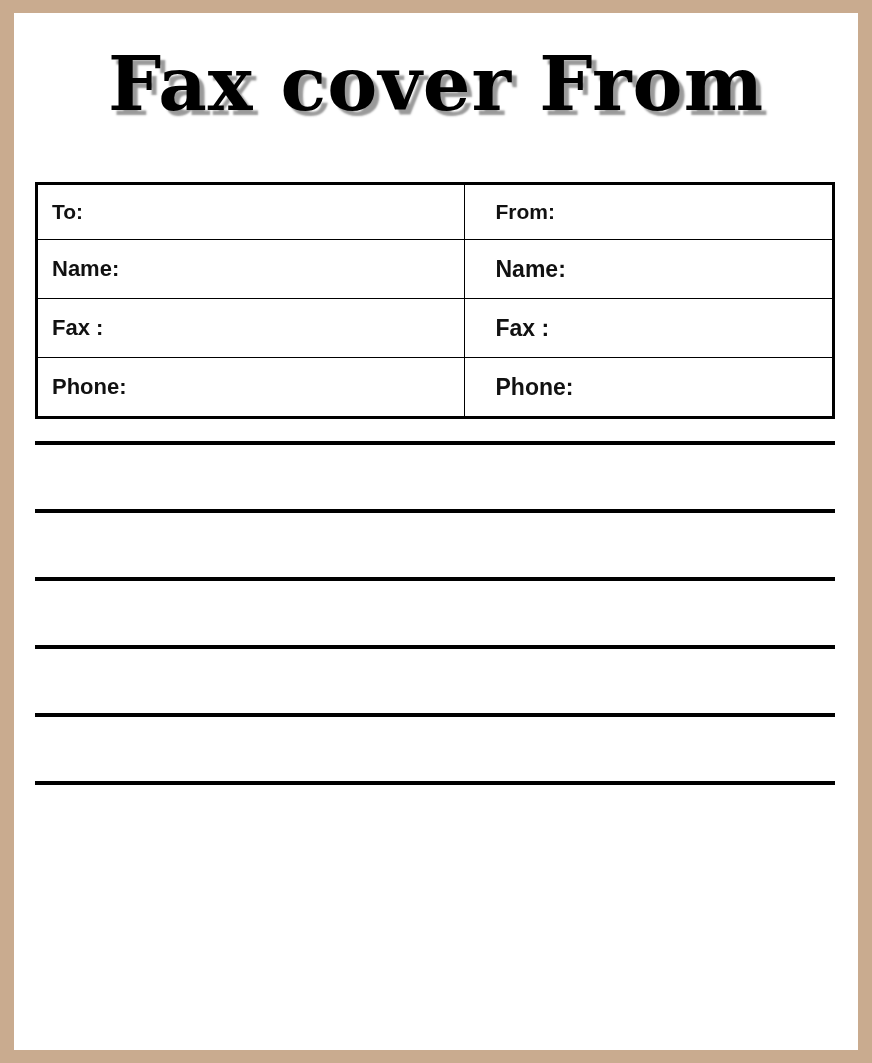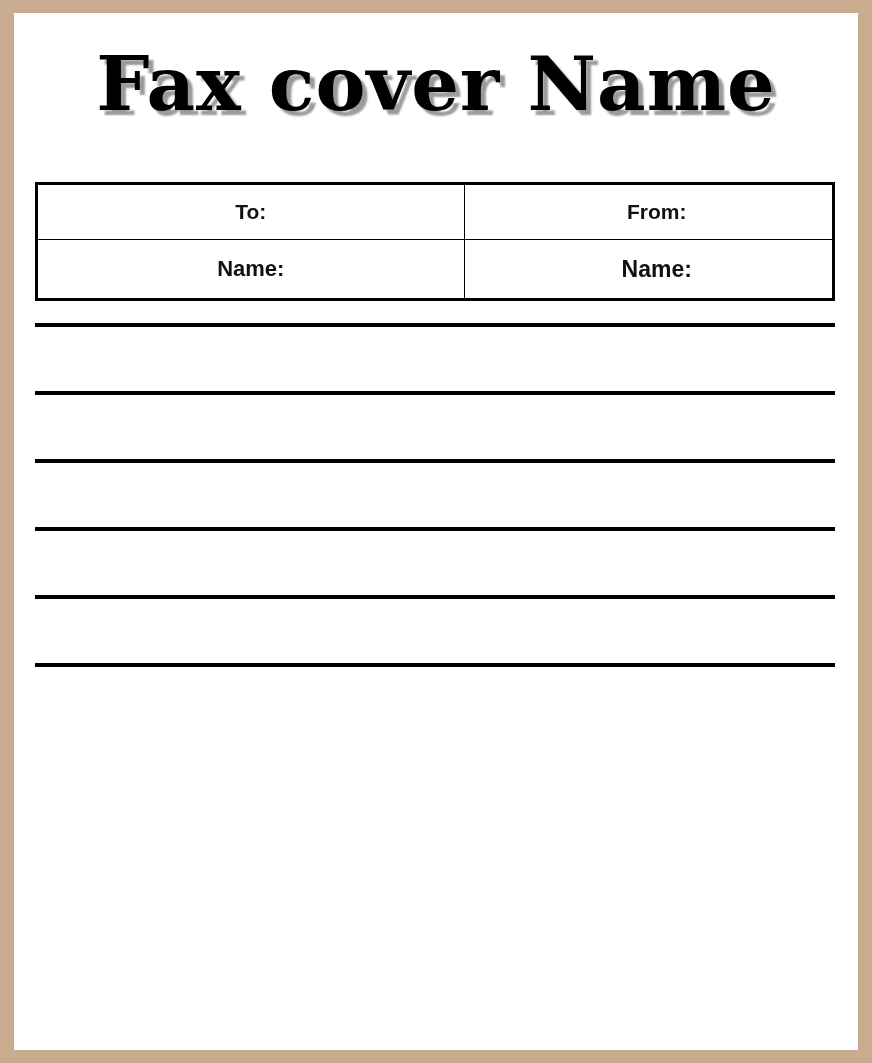--- a/index.html
+++ b/index.html
@@ -44,21 +44,20 @@
     text-shadow: 5px 5px 2px rgba(120,120,120,0.75);
     white-space: nowrap;
   }
 
   
   .table-wrap {
     margin-top: 60px;
     width: 800px;
     border: 2px solid #000;
     box-sizing: border-box;
-    text-align: center;
   }
   table.fax {
     width: 100%;
     border-collapse: collapse;
     table-layout: fixed;
   }
   table.fax td {
     border: 1px solid #000;
     height: 58px;
     vertical-align: middle;
@@ -98,32 +97,40 @@
     margin-bottom: 64px;
   }
   .rule:last-child { margin-bottom: 0; }
 </style>
 </head>
 <body>
 
 <div class="page">
   <div class="inner">
 
-    <h1 class="title">Fax cover Name</h1>
+    <h1 class="title">Fax cover From</h1>
 
     <div class="table-wrap">
       <table class="fax">
         <tbody>
             <tr class="head">
           <td class="left">To:</td>
           <td class="rgt">From:</td>
         </tr>
         <tr>
           <td class="left">Name:</td>
           <td class="rgt">Name:</td>
+        </tr>
+        <tr>
+          <td class="left">Fax :</td>
+          <td class="rgt">Fax :</td>
+        </tr>
+        <tr>
+          <td class="left">Phone:</td>
+          <td class="rgt">Phone:</td>
         </tr>
       </tbody>
         </table>
     </div>
 
 
     <div class="lines">
       <div class="rule"></div>
       <div class="rule"></div>
       <div class="rule"></div>

